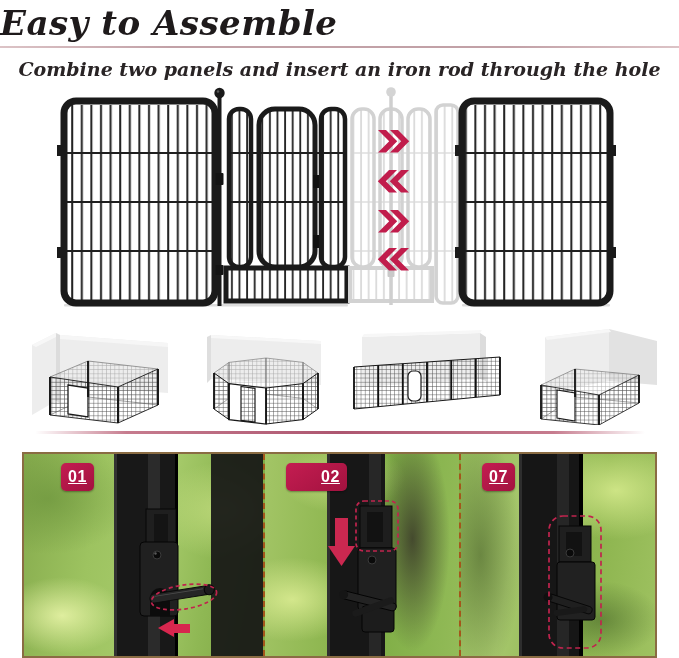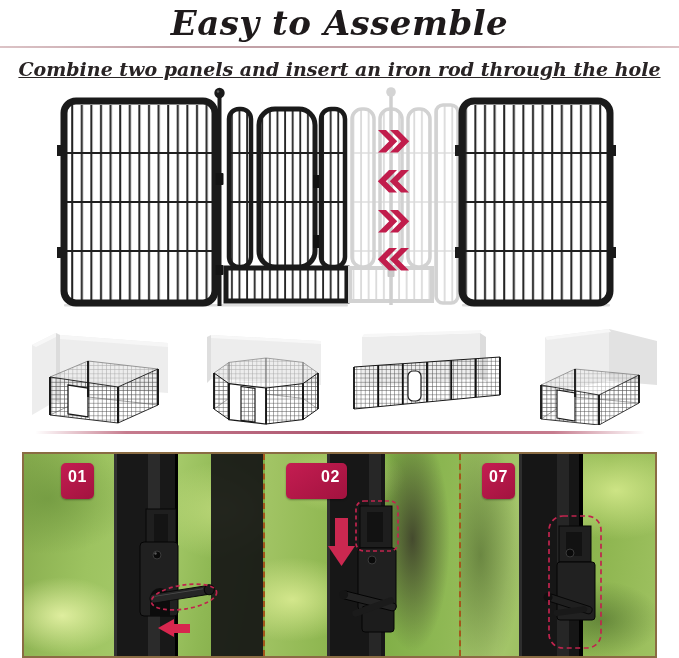--- a/index.html
+++ b/index.html
@@ -1,24 +1,24 @@
 <!DOCTYPE html>
 <html><head>
 <meta charset="utf-8">
 <style>
   html,body{margin:0;padding:0;background:#fff;}
   .page{position:relative;width:679px;height:658px;background:#fff;overflow:hidden;
         font-family:"Liberation Sans",sans-serif;}
   
-  .title{margin:0;padding-top:3px;text-align:center;
+  .title{margin:0;padding-top:3px;
          font:italic 700 34px/40px "DejaVu Serif",serif;color:#1e1a1b;letter-spacing:.5px;}
   .divider-top{margin-top:3px;height:2px;
          background:linear-gradient(90deg,#dcc3c6,#c2a1a7 25%,#c2a1a7 75%,#dcc3c6);}
   .subtitle{margin:9px 0 0;text-align:center;
-         font:italic 700 19px/24px "DejaVu Serif",serif;color:#292425;text-decoration:underline;}
+         font:italic 700 19px/24px "DejaVu Serif",serif;color:#292425;}
   
   .assembly{display:block;margin-top:4px;}
   
   .config-row{display:flex;justify-content:space-between;align-items:flex-start;
          padding:0 22px;margin-top:6px;height:104px;}
   
   .divider-rose{margin:4px auto 0;width:610px;height:3px;border-radius:2px;
          background:linear-gradient(90deg,rgba(184,91,114,0) 0%,rgba(184,91,114,.8) 15%,
                     #ad5670 50%,rgba(184,91,114,.8) 85%,rgba(184,91,114,0) 100%);}
   
@@ -39,24 +39,24 @@
        radial-gradient(90px 50px at 40% 12%,rgba(220,238,150,.6),rgba(220,238,150,0) 70%),
        linear-gradient(95deg,#a3c566 0%,#8fb751 35%,#7fae46 60%,#93bb58 100%);}
   .photo-3{left:437px;width:194px;
      background:
        radial-gradient(55px 160px at 10% 50%,rgba(66,88,38,.55),rgba(66,88,38,0) 75%),
        radial-gradient(110px 70px at 80% 18%,rgba(216,236,142,.85),rgba(216,236,142,0) 70%),
        radial-gradient(85px 55px at 72% 82%,rgba(58,88,34,.5),rgba(58,88,34,0) 70%),
        linear-gradient(100deg,#93b95a 0%,#a6c76c 30%,#8cb44e 65%,#9fc261 100%);}
   .strip-sep{position:absolute;top:0;bottom:0;width:0;border-left:2px dashed #a4561b;z-index:6;}
   .sep-1{left:239px;} .sep-2{left:435px;}
-  .step-badge{position:absolute;z-index:8;width:33px;height:36px;border-radius:5px;
+  .step-badge{position:absolute;z-index:8;width:33px;height:28px;border-radius:5px;
      background:linear-gradient(145deg,#c41d51,#a2123f);
      color:#fff;font:700 16px/28px "Liberation Sans",sans-serif;text-align:center;
-     letter-spacing:.5px;box-shadow:0 1px 2px rgba(0,0,0,.35);}
+     letter-spacing:.5px;box-shadow:0 1px 2px rgba(0,0,0,.35);text-decoration:underline;}
   .badge-1{left:37px;top:9px;} .badge-2{left:21px;top:9px;padding-left:28px;} .badge-3{left:21px;top:9px;}
 </style>
 </head>
 <body>
 
 <div class="page">
 
   <h1 class="title">Easy to Assemble</h1>
   <div class="divider-top"></div>
   <p class="subtitle">Combine two panels and insert an iron rod through the hole</p>

